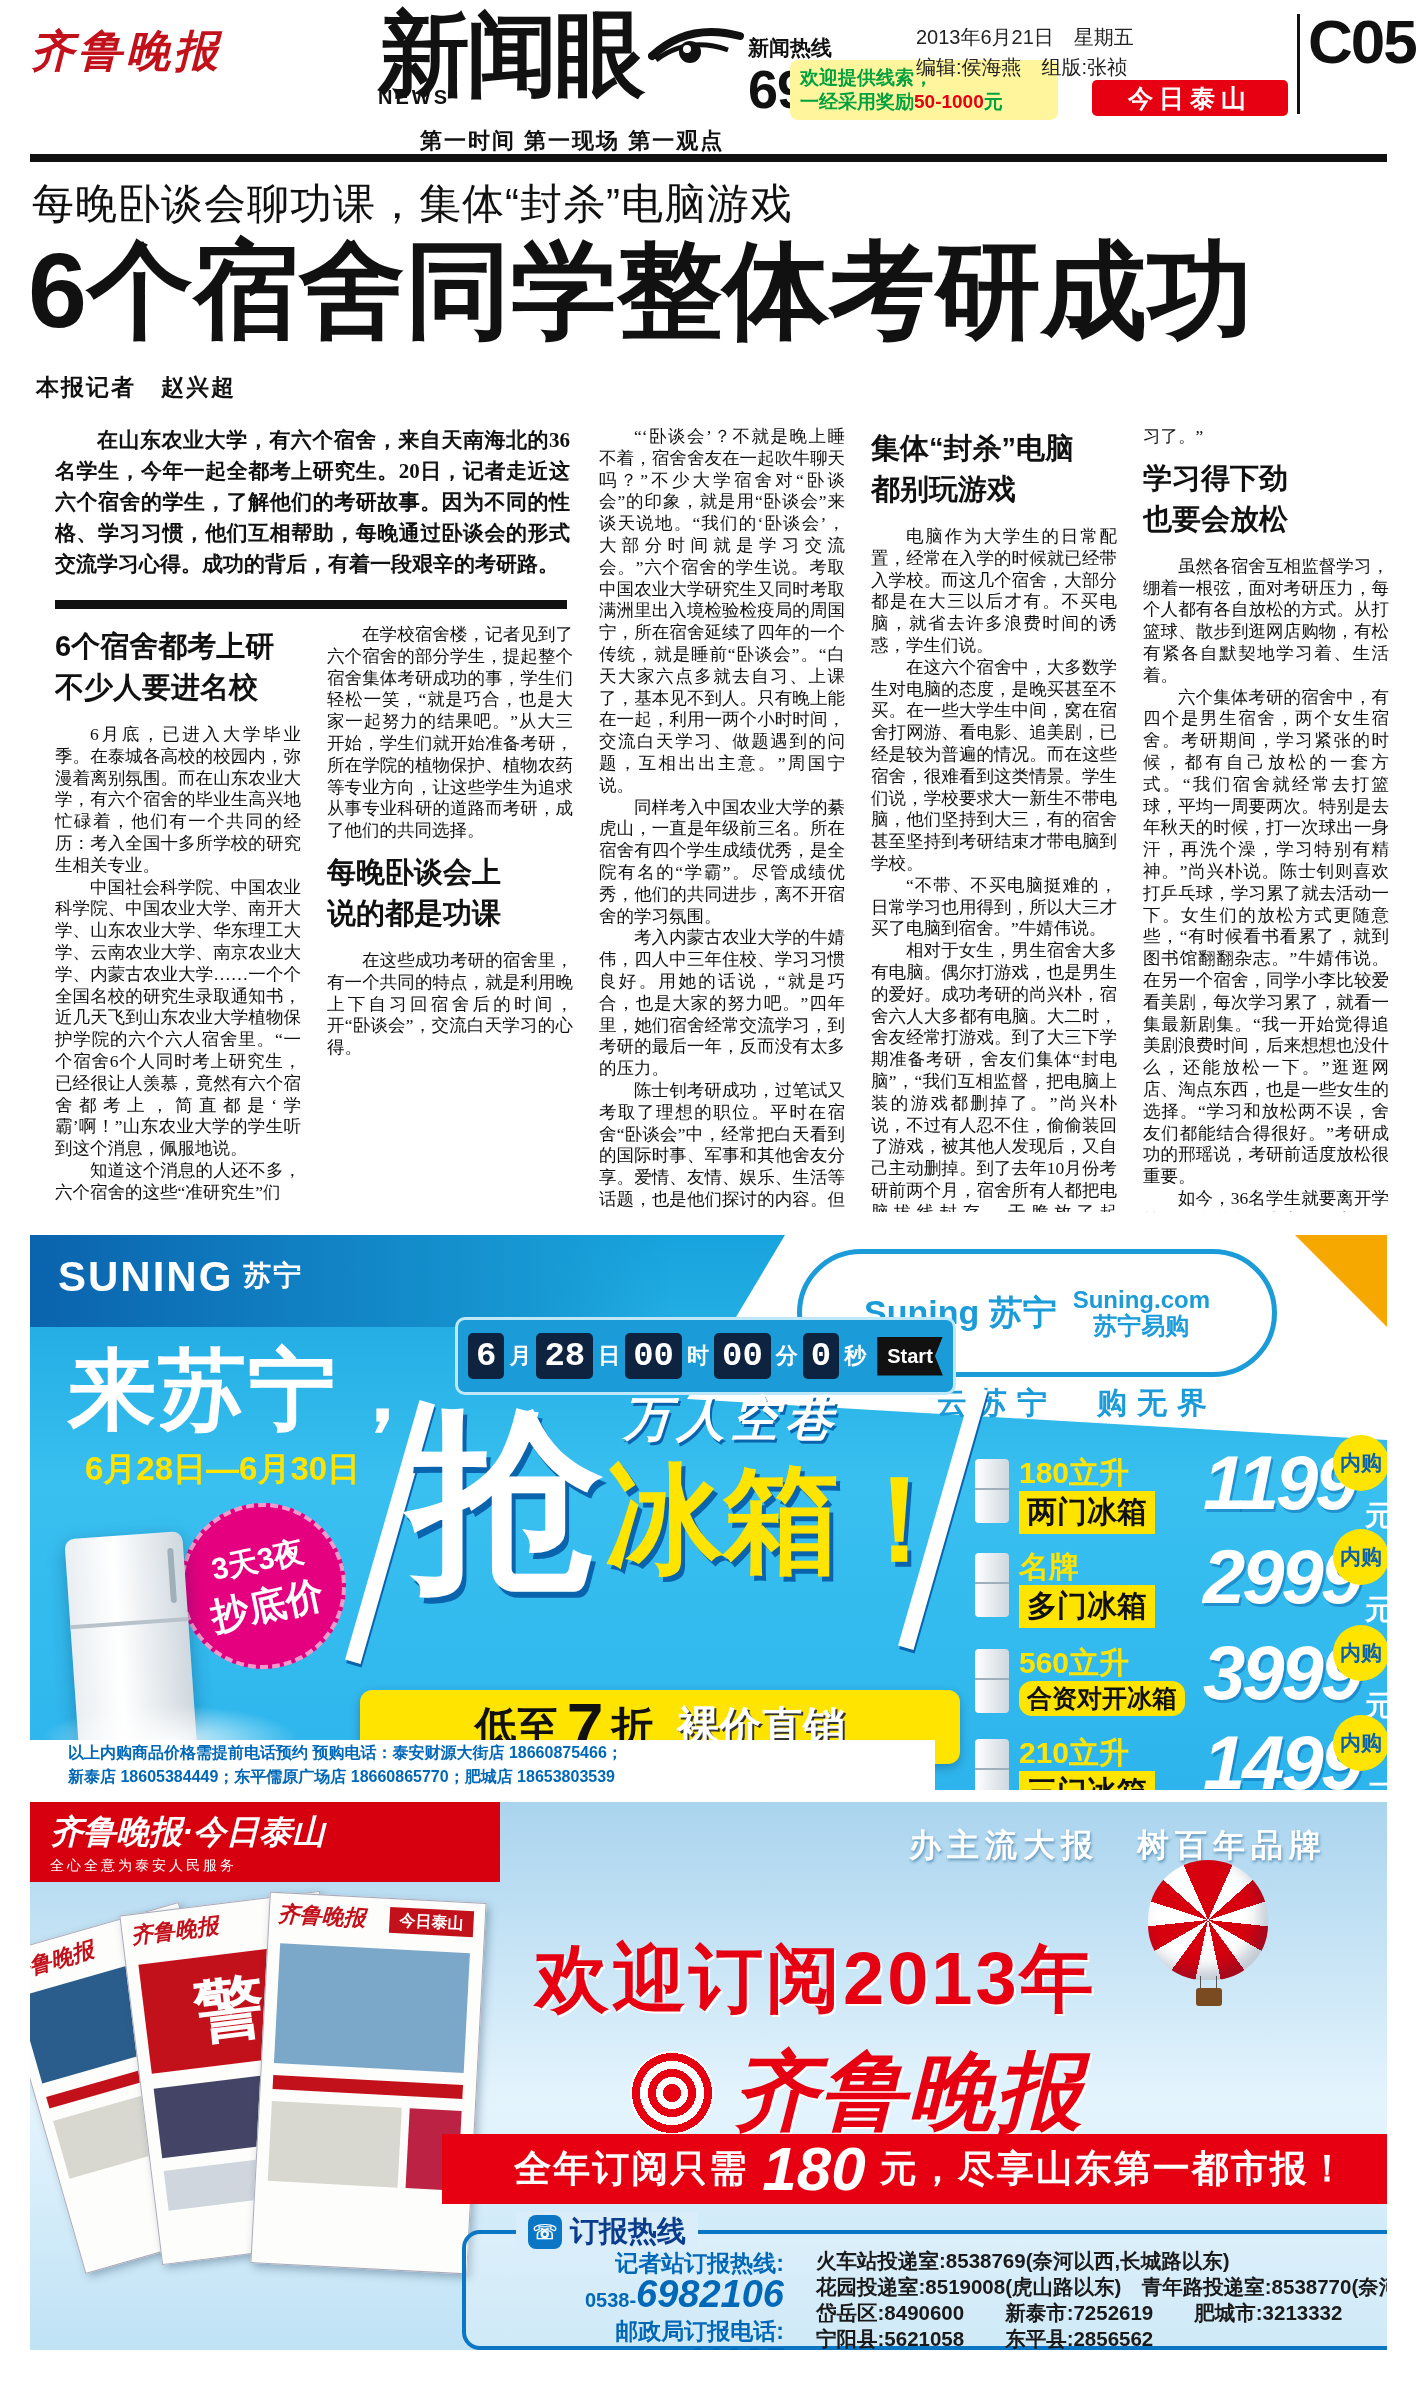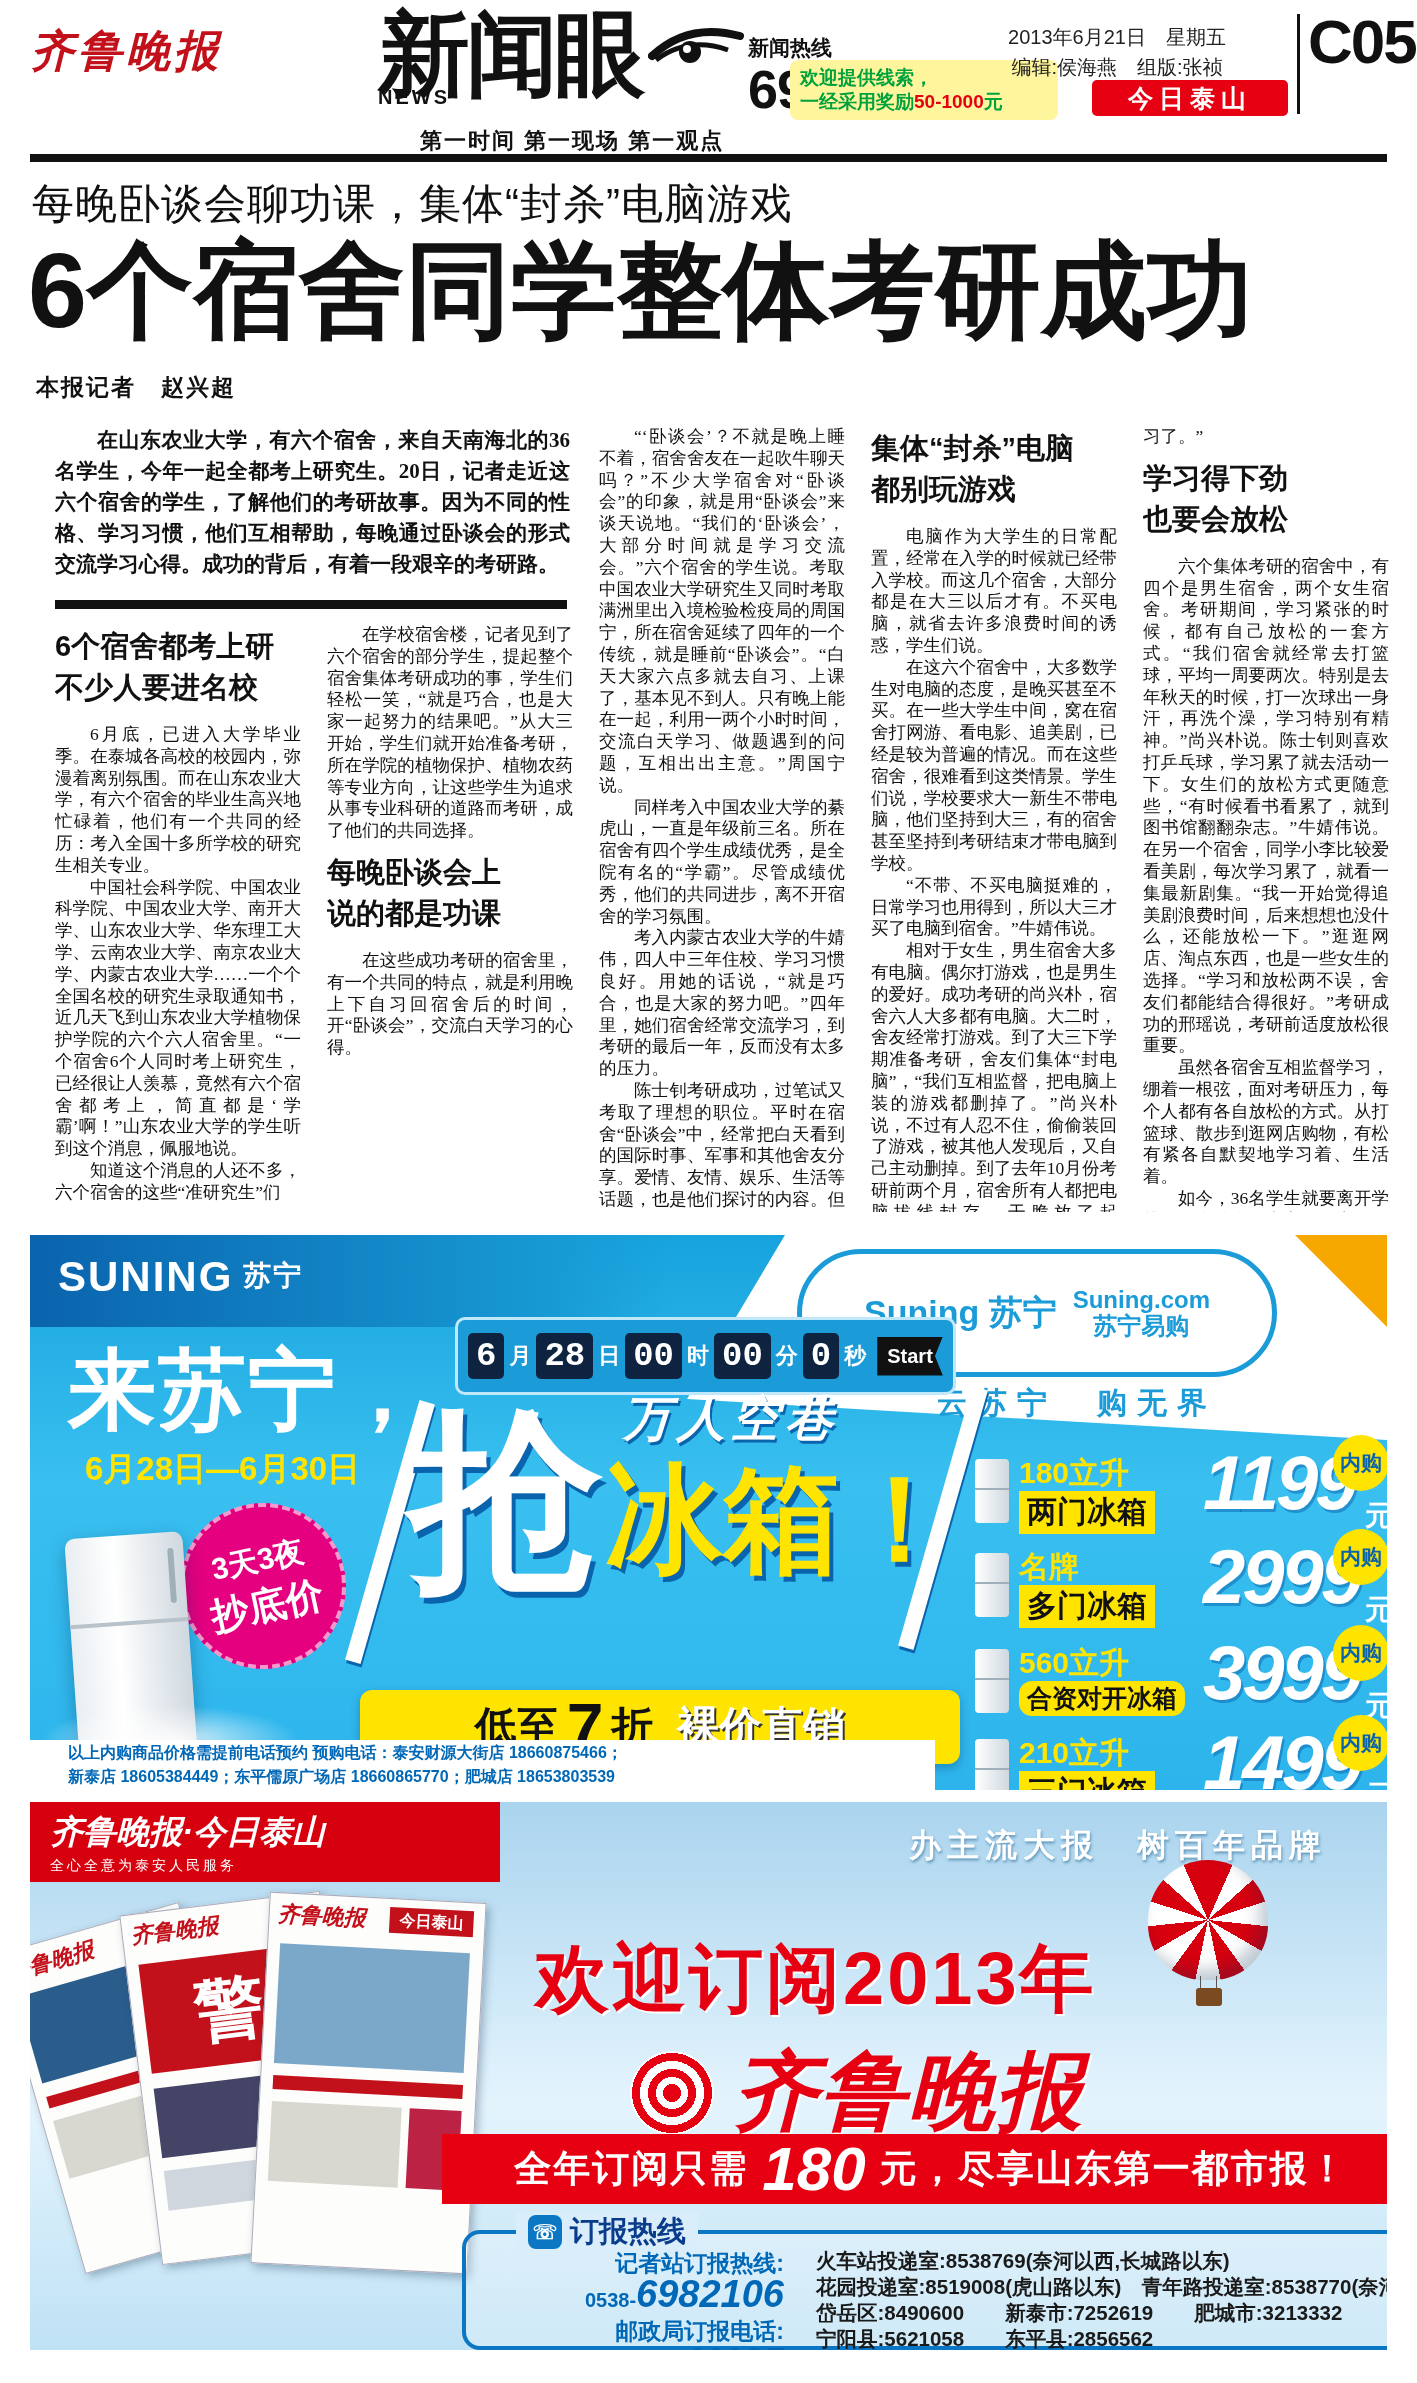--- a/index.html
+++ b/index.html
@@ -12,21 +12,21 @@
   .logo-cn{font-size:92px;font-weight:900;line-height:1;letter-spacing:-4px;}
   .logo-news{font-size:20px;font-weight:900;letter-spacing:3px;margin-top:-14px;}
   .eye-wrap{margin:18px 4px 0 6px;}
   .hotline-wrap{margin-top:26px;}
   .hotline-label{font-size:21px;font-weight:bold;}
   .hotline-num{font-size:54px;font-weight:900;line-height:1;letter-spacing:-1px;}
   .tipbox{left:790px;top:60px;width:248px;background:#fff59d;border-radius:8px;padding:6px 10px;
           font-size:19px;font-weight:bold;color:#00a23e;line-height:24px;}
   .tip-red{color:#e60012;}
   .tagline{left:420px;top:126px;font-size:22px;font-weight:900;letter-spacing:2px;}
-  .dateline{left:942px;top:22px;width:350px;text-align:center;font-size:20px;line-height:30px;color:#222;}
+  .dateline{left:916px;top:22px;width:350px;text-align:left;font-size:20px;line-height:30px;color:#222;}
   .section-badge{left:1092px;top:80px;width:196px;height:36px;background:#e60012;color:#fff;
                  font-size:25px;font-weight:bold;text-align:center;line-height:36px;border-radius:5px;letter-spacing:6px;}
   .pageno{left:1308px;top:6px;font-size:62px;font-weight:900;letter-spacing:-2px;}
   .vdivider{left:1297px;top:14px;width:3px;height:100px;background:#111;}
   .toprule{left:30px;top:154px;width:1357px;height:8px;background:#111;}
   
   .kicker{left:32px;top:176px;font-size:42px;color:#111;letter-spacing:1px;font-weight:500;}
   .headline{left:28px;top:232px;width:1362px;font-size:106px;font-weight:900;letter-spacing:0px;
             line-height:1.1;white-space:nowrap;}
   .byline{left:36px;top:372px;font-size:23px;font-weight:bold;letter-spacing:2px;}
@@ -220,22 +220,22 @@
     <p>“不带、不买电脑挺难的，日常学习也用得到，所以大三才买了电脑到宿舍。”牛婧伟说。</p>
     <p>相对于女生，男生宿舍大多有电脑。偶尔打游戏，也是男生的爱好。成功考研的尚兴朴，宿舍六人大多都有电脑。大二时，舍友经常打游戏。到了大三下学期准备考研，舍友们集体“封电脑”，“我们互相监督，把电脑上装的游戏都删掉了。”尚兴朴说，不过有人忍不住，偷偷装回了游戏，被其他人发现后，又自己主动删掉。到了去年10月份考研前两个月，宿舍所有人都把电脑拔线封存，干脆放了起来。“这样就不会因自制力差，玩电脑耽误学</p>
   </div>
 
   <div class="abs col col5 serif">
     <p class="cont">习了。”</p>
     <div class="sec-title">
       <div>学习得下劲</div>
       <div>也要会放松</div>
     </div>
+    <p>虽然各宿舍互相监督学习，绷着一根弦，面对考研压力，每个人都有各自放松的方式。从打篮球、散步到逛网店购物，有松有紧各自默契地学习着、生活着。</p>
     <p>六个集体考研的宿舍中，有四个是男生宿舍，两个女生宿舍。考研期间，学习紧张的时候，都有自己放松的一套方式。“我们宿舍就经常去打篮球，平均一周要两次。特别是去年秋天的时候，打一次球出一身汗，再洗个澡，学习特别有精神。”尚兴朴说。陈士钊则喜欢打乒乓球，学习累了就去活动一下。女生们的放松方式更随意些，“有时候看书看累了，就到图书馆翻翻杂志。”牛婧伟说。在另一个宿舍，同学小李比较爱看美剧，每次学习累了，就看一集最新剧集。“我一开始觉得追美剧浪费时间，后来想想也没什么，还能放松一下。”逛逛网店、淘点东西，也是一些女生的选择。“学习和放松两不误，舍友们都能结合得很好。”考研成功的邢瑶说，考研前适度放松很重要。</p>
-    <p>虽然各宿舍互相监督学习，绷着一根弦，面对考研压力，每个人都有各自放松的方式。从打篮球、散步到逛网店购物，有松有紧各自默契地学习着、生活着。</p>
     <p>如今，36名学生就要离开学校，在学弟学妹和老师眼中，他们是一个“奇迹”。只有他们自己知道，这“奇迹”，是由泪水和汗水累积的。</p>
   </div>
 
   <div class="abs suning">
     <div class="sn-topband"></div>
     <div class="sn-logo"><span>SUNING</span><small>苏宁</small></div>
     <div class="sn-swoosh"></div>
     <div class="sn-corner"></div>
     <div class="sn-cloud">
       <div class="c1">Suning 苏宁</div>

